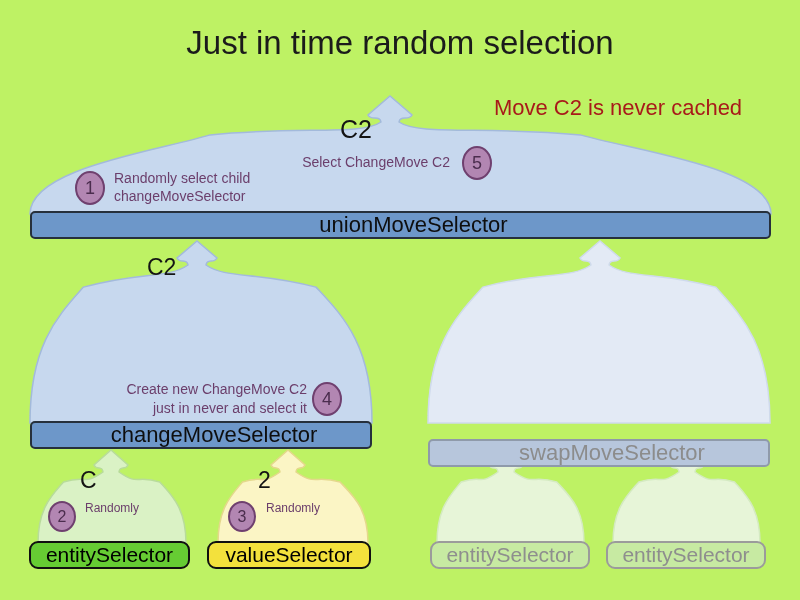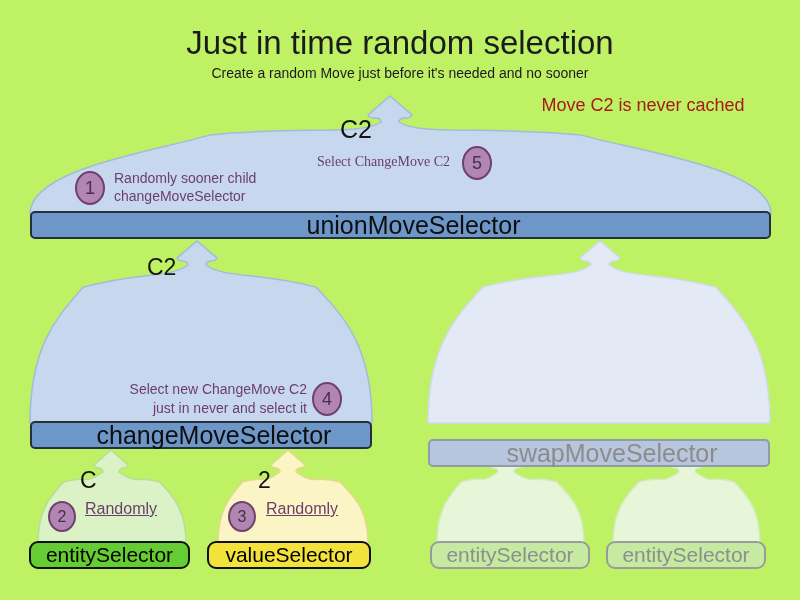--- a/index.html
+++ b/index.html
@@ -3,81 +3,80 @@
 <meta charset="utf-8">
 <style>
   html,body { margin:0; padding:0; background:#ffffff; }
   .canvas { position:relative; width:800px; height:600px; background:#bef264; overflow:hidden;
             font-family:"Liberation Sans", sans-serif; }
   svg.shapes { position:absolute; left:0; top:0; }
 
   .txt { position:absolute; }
   .title { left:0; top:24px; width:800px; text-align:center; font-size:33px; color:#1b1b1b; }
   .subtitle { left:0; top:65px; width:800px; text-align:center; font-size:14px; color:#1b1b1b; }
-  .note { left:508px; top:95px; width:270px; text-align:center; font-size:18px; color:#a81a1a; }
+  .note { left:483px; top:95px; width:270px; text-align:center; font-size:22px; color:#a81a1a; }
 
   .flow-label { position:absolute; text-align:left; color:#141414; }
 
   .bar { position:absolute; box-sizing:border-box; display:flex; align-items:center; justify-content:center;
-         border-radius:5px; border:2px solid #26303c; background:#6d97c9; font-size:25px; color:#0e0e0e;padding-left:26px; }
+         border-radius:5px; border:2px solid #26303c; background:#6d97c9; font-size:22px; color:#0e0e0e;padding-left:26px; }
   .bar.inactive { background:#b7c6dc; border-color:#8f9aaa; color:#8c8c8c; }
 
   .leaf { position:absolute; box-sizing:border-box; display:flex; align-items:center; justify-content:center;
           border-radius:9px; border:2px solid #101010; font-size:21px; color:#000; }
   .leaf.green { background:#66cc33; }
   .leaf.yellow { background:#f3e13c; }
   .leaf.inactive { background:#c7eaa2; border-color:#9b9b9b; color:#8e8e8e; }
 
   .step-circle { position:absolute; box-sizing:border-box; width:30px; height:34px; border-radius:50%;
                  background:#b286b2; border:2px solid #6f406f; color:#4b2d4e;
                  display:flex; align-items:center; justify-content:center; font-size:18px; }
   .step-circle.small { width:28px; height:31px; font-size:16px; }
 
   .step-text { position:absolute; color:#6b3e6b; font-size:14px; line-height:18px; }
   .step-text span { display:block; }
-  .step-text.sm { font-size:16px; line-height:19px;text-decoration:underline; }
+  .step-text.sm { font-size:12px; line-height:19px; }
   .right { text-align:right; }
 </style>
 </head>
 <body>
 
 <div class="canvas">
 
   <svg class="shapes" id="shapes" width="800" height="600" viewBox="0 0 800 600">
       <path d="M 30 214 C 30 168 156 151.44 210 134.88 C 300 125.67999999999999 361 136 381 122 C 380 115 371 121 368 115 L 390 96 L 412 115 C 409 121 400 115 399 122 C 419 136 485.25 125.67999999999999 580.5 134.88 C 637.65 151.44 771 168 771 214 Z" fill="#c7d8ee" stroke="#a3badb" stroke-width="1.5"></path>
       <path d="M 30 423 C 30 344 58.39 315.56 83.44 287.12 C 140.22 271.32 168 279 188 265 C 187 258 180 264 177 258 L 197 241 L 217 258 C 214 264 207 258 206 265 C 226 279 256.5 271.32 316 287.12 C 342.25 315.56 372 344 372 423 Z" fill="#c7d8ee" stroke="#a3badb" stroke-width="1.5"></path>
       <path d="M 428 423 C 428 344 457.24 315.56 483.04 287.12 C 541.52 271.32 571 279 591 265 C 590 258 583 264 580 258 L 600 241 L 620 258 C 617 264 610 258 609 265 C 629 279 657.8 271.32 715.6 287.12 C 741.1 315.56 770 344 770 423 Z" fill="#e3eaf5" stroke="#cfdaec" stroke-width="1.5"></path>
       <path d="M 38 543 C 38 507.5 52.599999999999994 494.71999999999997 63.55 481.94 C 87.275 474.84 83 486 103 472 C 102 465 97 471 94 465 L 111 450 L 128 465 C 125 471 120 465 119 472 C 139 486 135.375 474.84 159.75 481.94 C 171 494.71999999999997 186 507.5 186 543 Z" fill="#daf2c5" stroke="#b8dc9a" stroke-width="1.5"></path>
       <path d="M 218 543 C 218 507.5 232 494.71999999999997 242.5 481.94 C 265.25 474.84 260 486 280 472 C 279 465 274 471 271 465 L 288 450 L 305 465 C 302 471 297 465 296 472 C 316 486 314 474.84 340 481.94 C 352 494.71999999999997 368 507.5 368 543 Z" fill="#fbf5c5" stroke="#e4d88b" stroke-width="1.5"></path>
       <path d="M 437 543 C 437 507.5 450.79999999999995 494.71999999999997 461.15 481.94 C 483.575 474.84 478 486 498 472 C 497 465 492 471 489 465 L 506 450 L 523 465 C 520 471 515 465 514 472 C 534 486 531.35 474.84 556.7 481.94 C 568.4000000000001 494.71999999999997 584 507.5 584 543 Z" fill="#e7f5d8" stroke="#d4eac1" stroke-width="1.5"></path>
       <path d="M 613 543 C 613 507.5 627.8 494.71999999999997 638.9 481.94 C 662.95 474.84 659 486 679 472 C 678 465 673 471 670 465 L 687 450 L 704 465 C 701 471 696 465 695 472 C 715 486 710.725 474.84 734.45 481.94 C 745.4000000000001 494.71999999999997 760 507.5 760 543 Z" fill="#e7f5d8" stroke="#d4eac1" stroke-width="1.5"></path>
     </svg>
 
   <div class="txt title">Just in time random selection</div>
-  <div class="txt subtitle">Create a random Move just before it's needed and no sooner</div>
   <div class="txt note">Move C2 is never cached</div>
 
   <div class="flow-label" style="left:340px;top:115px;width:100px;font-size:25px;">C2</div>
   <div class="flow-label" style="left:147px;top:254px;width:100px;font-size:23px;">C2</div>
   <div class="flow-label" style="left:80px;top:467px;width:60px;font-size:23px;">C</div>
   <div class="flow-label" style="left:258px;top:467px;width:60px;font-size:23px;">2</div>
 
   <div class="step-circle" style="left:75px;top:171px;">1</div>
   <div class="step-text" style="left:114px;top:169px;width:220px;">
-    <span>Randomly sooner child</span>
+    <span>Randomly select child</span>
     <span>changeMoveSelector</span>
   </div>
 
-  <div class="step-text right" style="left:270px;top:153px;width:180px;font-family:Liberation Serif, serif;">
+  <div class="step-text right" style="left:270px;top:153px;width:180px;">
     <span>Select ChangeMove C2</span>
   </div>
   <div class="step-circle" style="left:462px;top:146px;">5</div>
 
   <div class="step-text right" style="left:115px;top:380px;width:192px;line-height:19px;">
-    <span>Select new ChangeMove C2</span>
+    <span>Create new ChangeMove C2</span>
     <span>just in never and select it</span>
   </div>
   <div class="step-circle" style="left:312px;top:382px;">4</div>
 
   <div class="step-circle small" style="left:48px;top:501px;">2</div>
   <div class="step-text sm" style="left:85px;top:499px;width:130px;">
     <span>Randomly</span>
   </div>
 
   <div class="step-circle small" style="left:228px;top:501px;">3</div>

